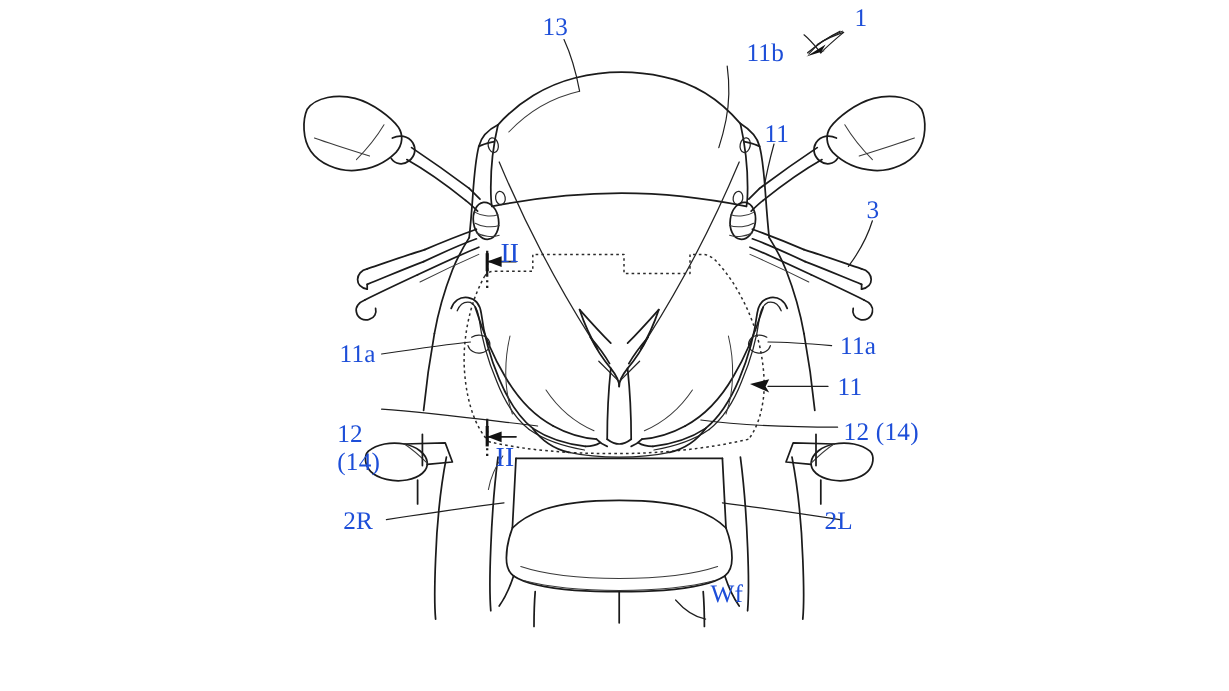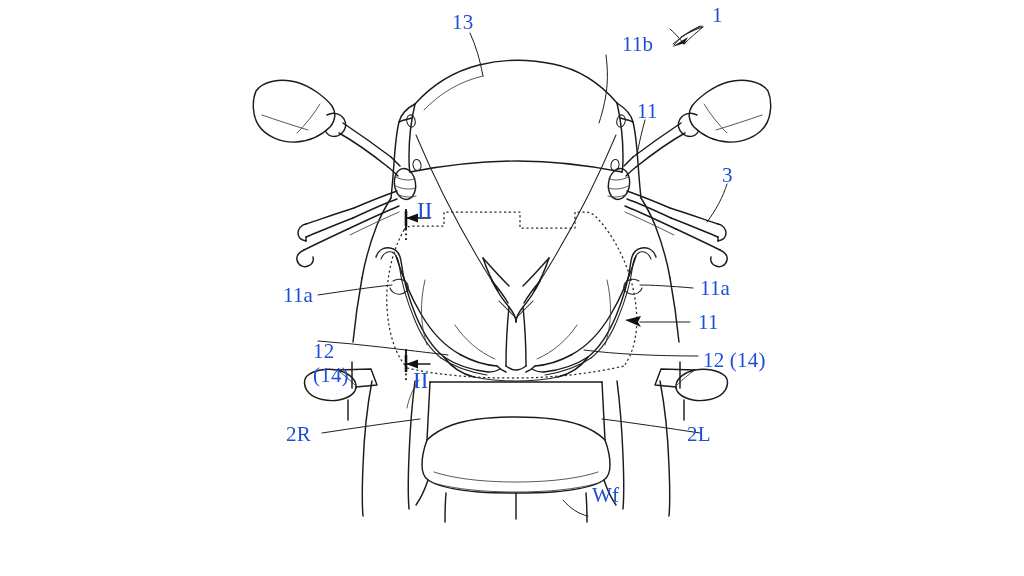--- a/index.html
+++ b/index.html
@@ -392,21 +392,21 @@
   <div class="label" style="left:637px; top:100px;">11</div>
 
   <div class="label" style="left:722px; top:164px;">3</div>
 
   <div class="label" style="left:283px; top:284px;">11a</div>
 
   <div class="label" style="left:700px; top:277px;">11a</div>
 
   <div class="label" style="left:698px; top:311px;">11</div>
 
-  <div class="label two-line" style="left:281px; top:340px;margin-left:32px;">12
+  <div class="label two-line" style="left:281px; top:350px;">12
 (14)</div>
 
   <div class="label" style="left:703px; top:349px;">12 (14)</div>
 
   <div class="label" style="left:286px; top:423px;">2R</div>
 
   <div class="label" style="left:687px; top:423px;">2L</div>
 
   <div class="label" style="left:592px; top:484px;">Wf</div>
 

